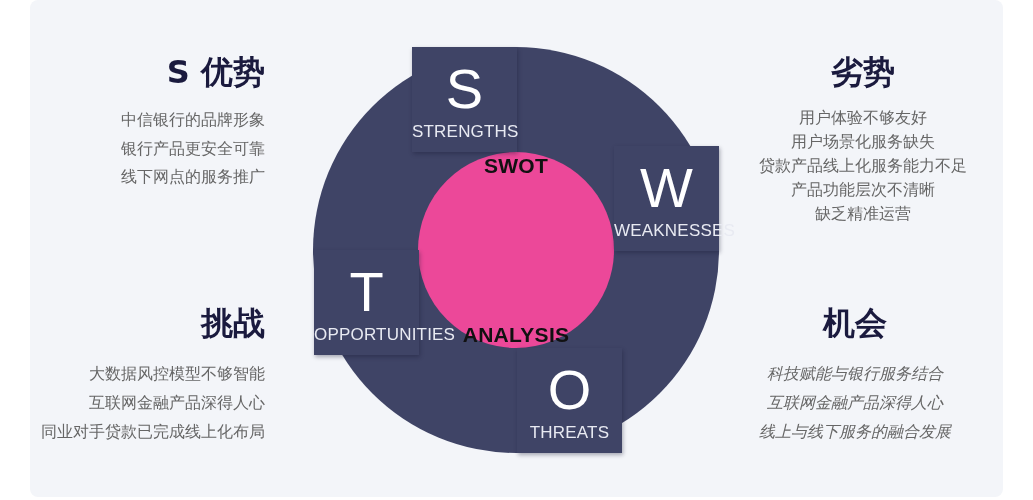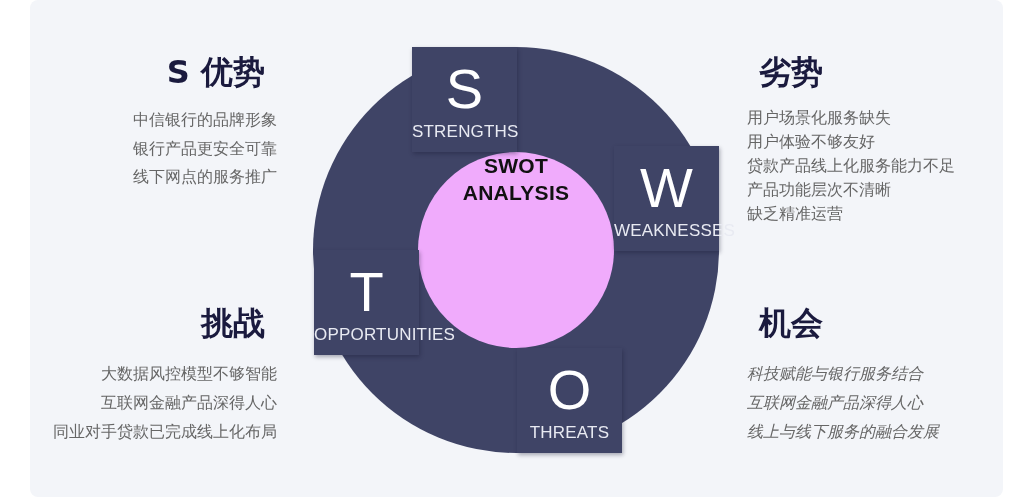--- a/index.html
+++ b/index.html
@@ -11,22 +11,22 @@
   .card {
     position: absolute; left: 30px; top: 0; width: 973px; height: 497px;
     background: #f3f5f9; border-radius: 8px;
   }
   .ring {
     position: absolute; left: 313px; top: 47px; width: 406px; height: 406px;
     border-radius: 50%; background: #3f4466;
   }
   .hole {
     position: absolute; left: 418px; top: 152px; width: 196px; height: 196px;
-    border-radius: 50%; background: #f0abfc;
-    display: flex; flex-direction: column; align-items: center; justify-content: flex-start;
+    border-radius: 50%; background: #ec4899;
+    display: flex; flex-direction: column; align-items: center; justify-content: space-between;
   }
   .hole span {
     font-family: "Liberation Sans", sans-serif; font-weight: bold; font-size: 21px;
     color: #111111; line-height: 27px; letter-spacing: 0.3px;
   }
   .box {
     position: absolute; width: 105px; height: 105px; background: #3f4466;
     box-shadow: 1px 2px 4px rgba(20,24,50,0.35);
     color: #ffffff; text-align: center; box-sizing: border-box;
   }
@@ -40,24 +40,24 @@
   }
   #box-s { left: 412px; top: 47px; }
   #box-w { left: 614px; top: 146px; }
   #box-t { left: 314px; top: 250px; }
   #box-o { left: 517px; top: 348px; }
 
   .section { position: absolute; }
   .section h2 {
     margin: 12px; font-size: 32px; font-weight: bold; color: #1a1a3e; line-height: 40px;
   }
-  .section ul { list-style: none; margin: 0; padding: 0; }
+  .section ul { list-style: none; margin: 12px; padding: 0; }
   .section li { font-size: 16px; color: #666666; }
   .sec-left { text-align: right; }
-  .sec-right { text-align: left; }
+  .sec-right { text-align: center; }
 
   #sec-s { right: 756px; top: 40px; }
   #sec-s ul { margin-top: 14px; }
   #sec-s li { line-height: 28.5px; }
 
   #sec-w { left: 747px; top: 40px; }
   #sec-w ul { margin-top: 14px; }
   #sec-w li { line-height: 24px; }
 
   #sec-t { right: 756px; top: 291px; }
@@ -101,22 +101,22 @@
   <ul>
     <li>中信银行的品牌形象</li>
     <li>银行产品更安全可靠</li>
     <li>线下网点的服务推广</li>
   </ul>
 </div>
 
 <div class="section sec-right" id="sec-w">
   <h2>劣势</h2>
   <ul>
+    <li>用户体验不够友好</li>
     <li>用户场景化服务缺失</li>
-    <li>用户体验不够友好</li>
     <li>贷款产品线上化服务能力不足</li>
     <li>产品功能层次不清晰</li>
     <li>缺乏精准运营</li>
   </ul>
 </div>
 
 <div class="section sec-left" id="sec-t">
   <h2>挑战</h2>
   <ul>
     <li>大数据风控模型不够智能</li>

